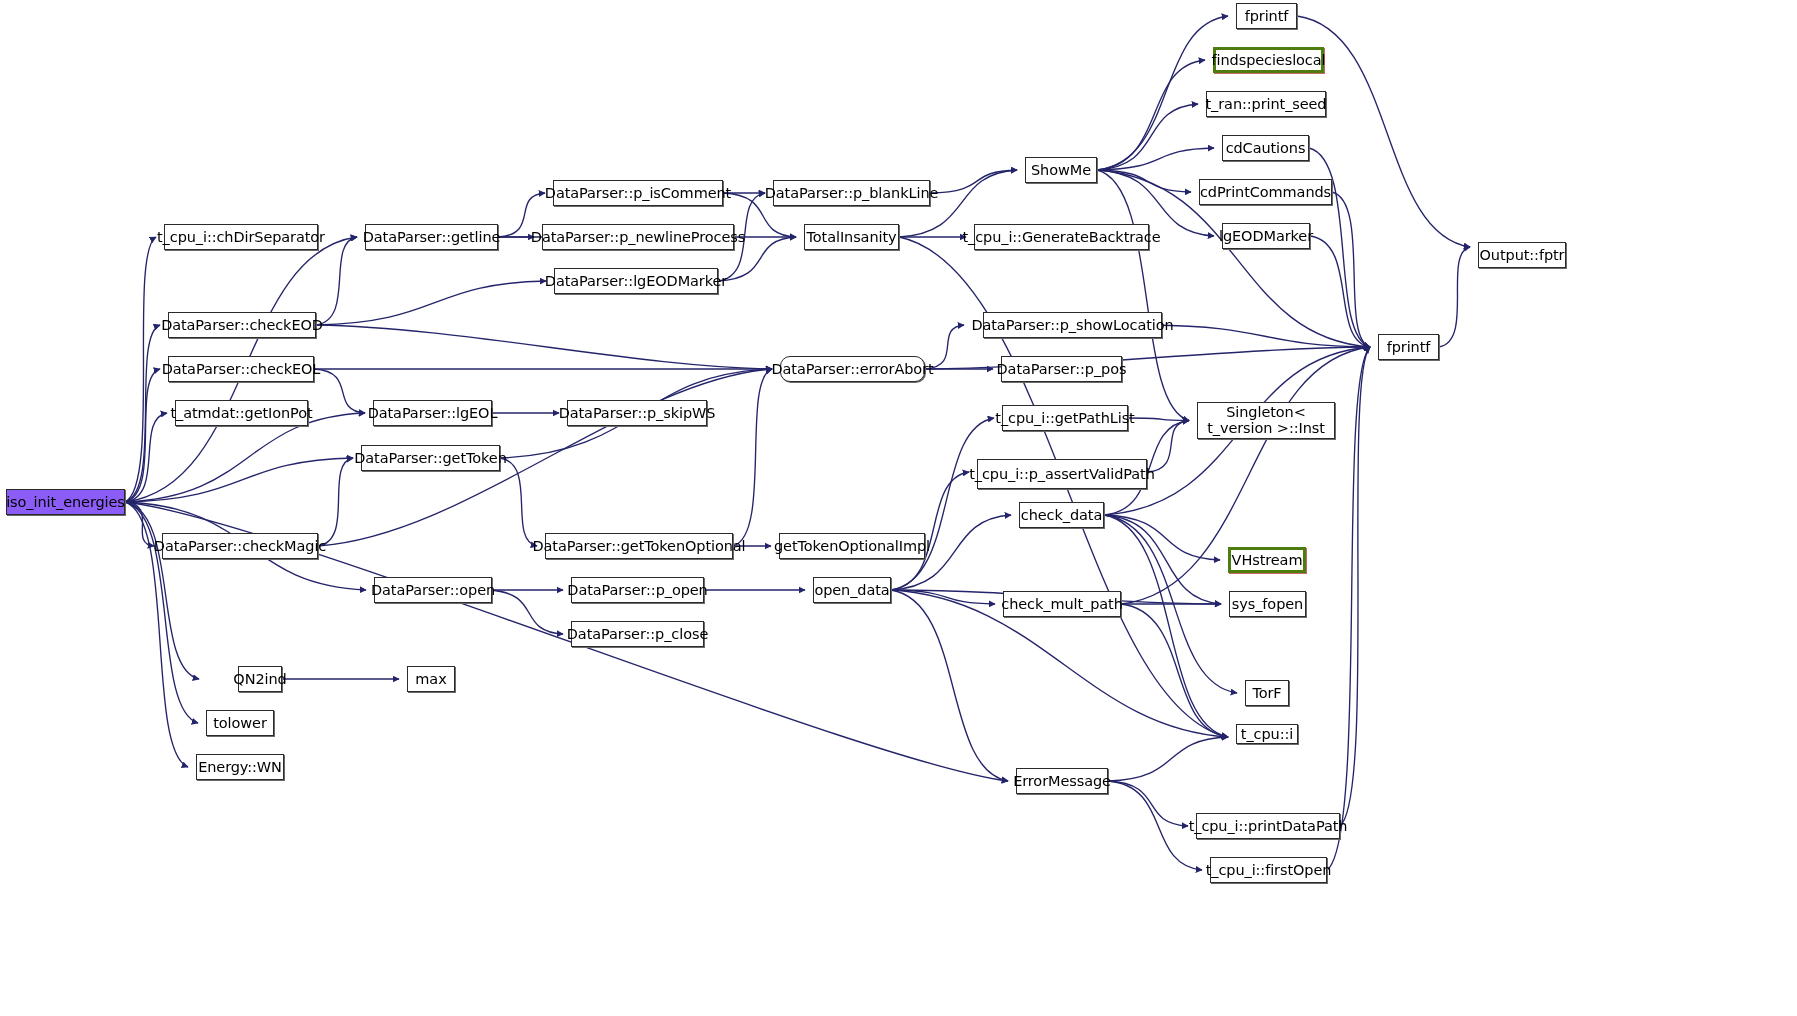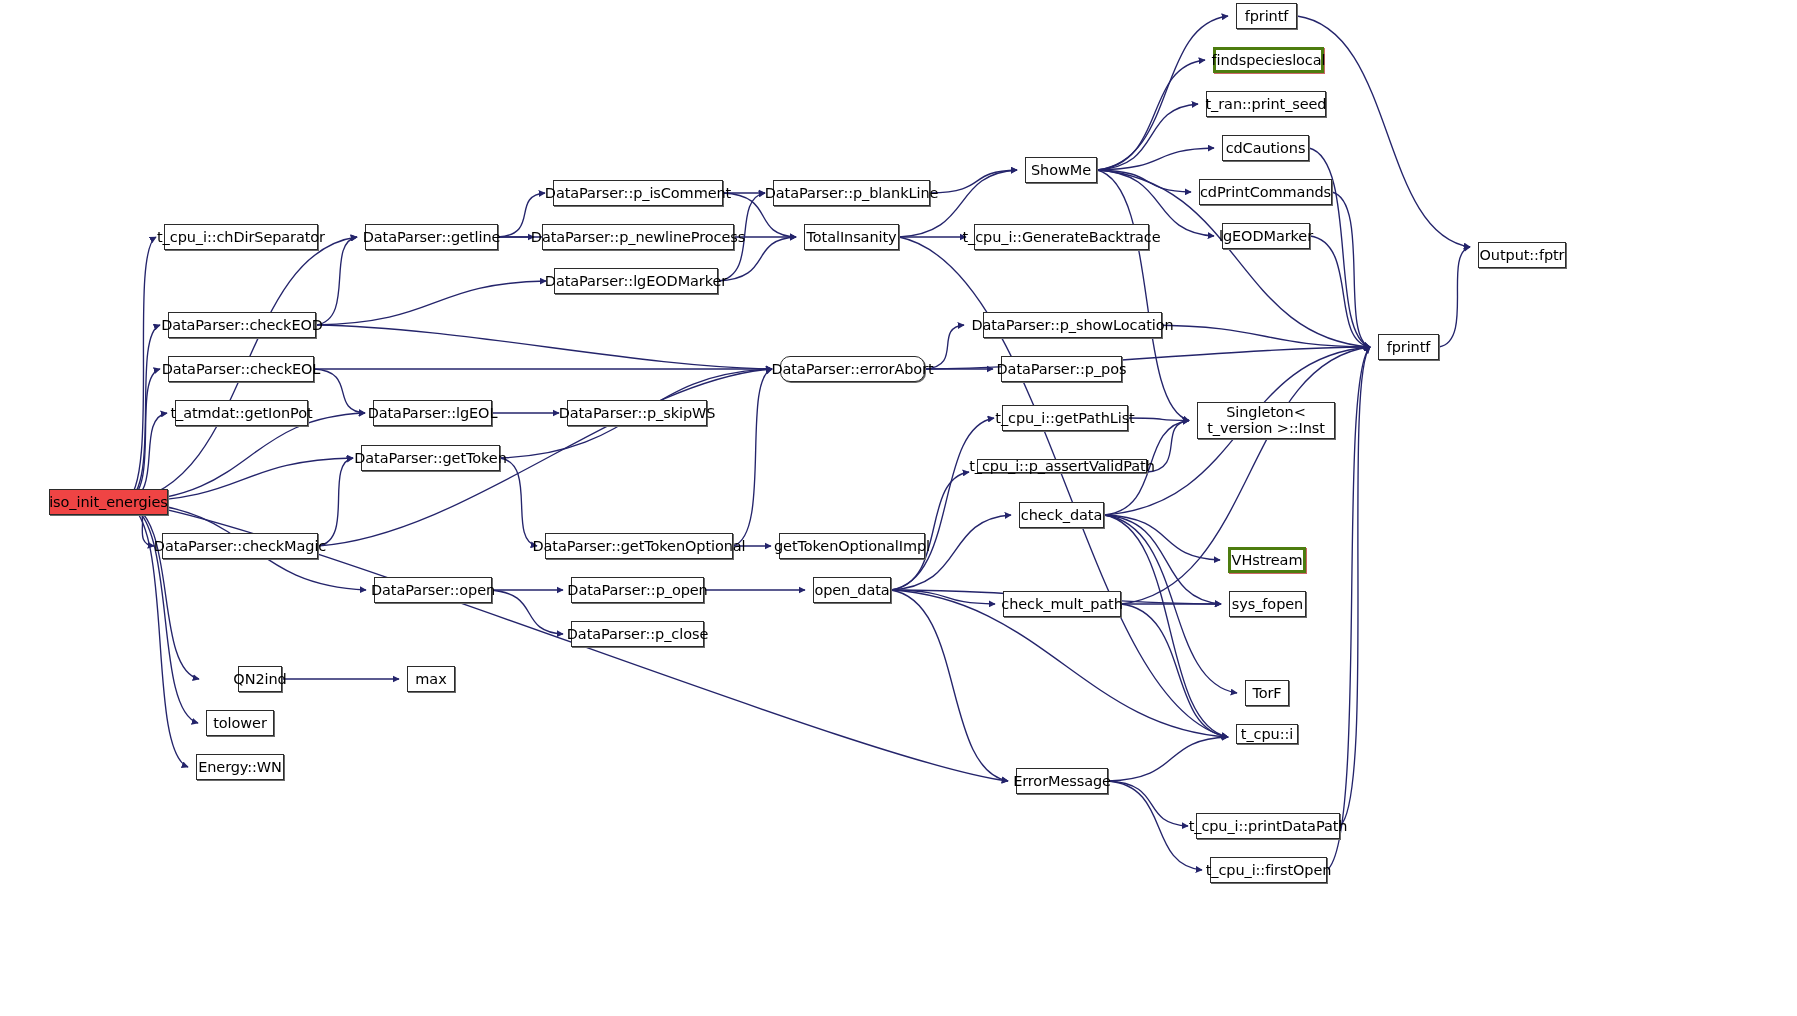--- a/index.html
+++ b/index.html
@@ -35,23 +35,22 @@
     display: flex;
     align-items: center;
     justify-content: center;
     text-align: center;
     white-space: pre;
     letter-spacing: -0.1px;
     padding: 0 3px;
     box-shadow: 1px 1px 0 0 #6a6a6a;
   }
   .node.root {
-    background: #ef4444;
+    background: #8b5cf6;
     border-color: #2b2b2b;
-    margin-left: 43px;
   }
   .node.missing {
     border: 3px solid #4d7c0f;
     box-shadow: 1px 1px 0 0 #cc6666;
   }
   .node.two-line {
     white-space: normal;
     line-height: 1.08;
   }
 </style>
@@ -174,21 +173,21 @@
       <div class="node" style="left: 804px; top: 224px; width: 95px; height: 26px;">TotalInsanity</div>
       <div class="node" style="left: 780px; top: 356px; width: 145px; height: 26px; border-radius: 10px;">DataParser::errorAbort</div>
       <div class="node" style="left: 779px; top: 533px; width: 146px; height: 26px;">getTokenOptionalImpl</div>
       <div class="node" style="left: 813px; top: 577px; width: 78px; height: 26px;">open_data</div>
       <div class="node" style="left: 1016px; top: 768px; width: 92px; height: 26px;">ErrorMessage</div>
       <div class="node" style="left: 974px; top: 224px; width: 175px; height: 26px;">t_cpu_i::GenerateBacktrace</div>
       <div class="node" style="left: 1025px; top: 157px; width: 72px; height: 26px;">ShowMe</div>
       <div class="node" style="left: 972px; top: 312px; width: 179px; height: 26px; margin-left: 11px;">DataParser::p_showLocation</div>
       <div class="node" style="left: 1001px; top: 356px; width: 121px; height: 26px;">DataParser::p_pos</div>
       <div class="node" style="left: 1002px; top: 405px; width: 126px; height: 26px;">t_cpu_i::getPathList</div>
-      <div class="node" style="left: 977px; top: 459px; width: 170px; height: 14px;">t_cpu_i::p_assertValidPath</div>
+      <div class="node" style="left: 977px; top: 459px; width: 170px; height: 30px;">t_cpu_i::p_assertValidPath</div>
       <div class="node" style="left: 1019px; top: 502px; width: 85px; height: 26px;">check_data</div>
       <div class="node" style="left: 1003px; top: 591px; width: 118px; height: 26px;">check_mult_path</div>
       <div class="node missing" style="left: 1213px; top: 47px; width: 111px; height: 26px;">findspecieslocal</div>
       <div class="node" style="left: 1206px; top: 91px; width: 120px; height: 26px;">t_ran::print_seed</div>
       <div class="node" style="left: 1222px; top: 135px; width: 87px; height: 26px;">cdCautions</div>
       <div class="node" style="left: 1199px; top: 179px; width: 133px; height: 26px;">cdPrintCommands</div>
       <div class="node" style="left: 1222px; top: 223px; width: 88px; height: 26px;">lgEODMarker</div>
       <div class="node" style="left: 1236px; top: 3px; width: 61px; height: 26px;">fprintf</div>
       <div class="node two-line" style="left: 1197px; top: 402px; width: 138px; height: 37px;">Singleton&lt; t_version
 &gt;::Inst</div>

